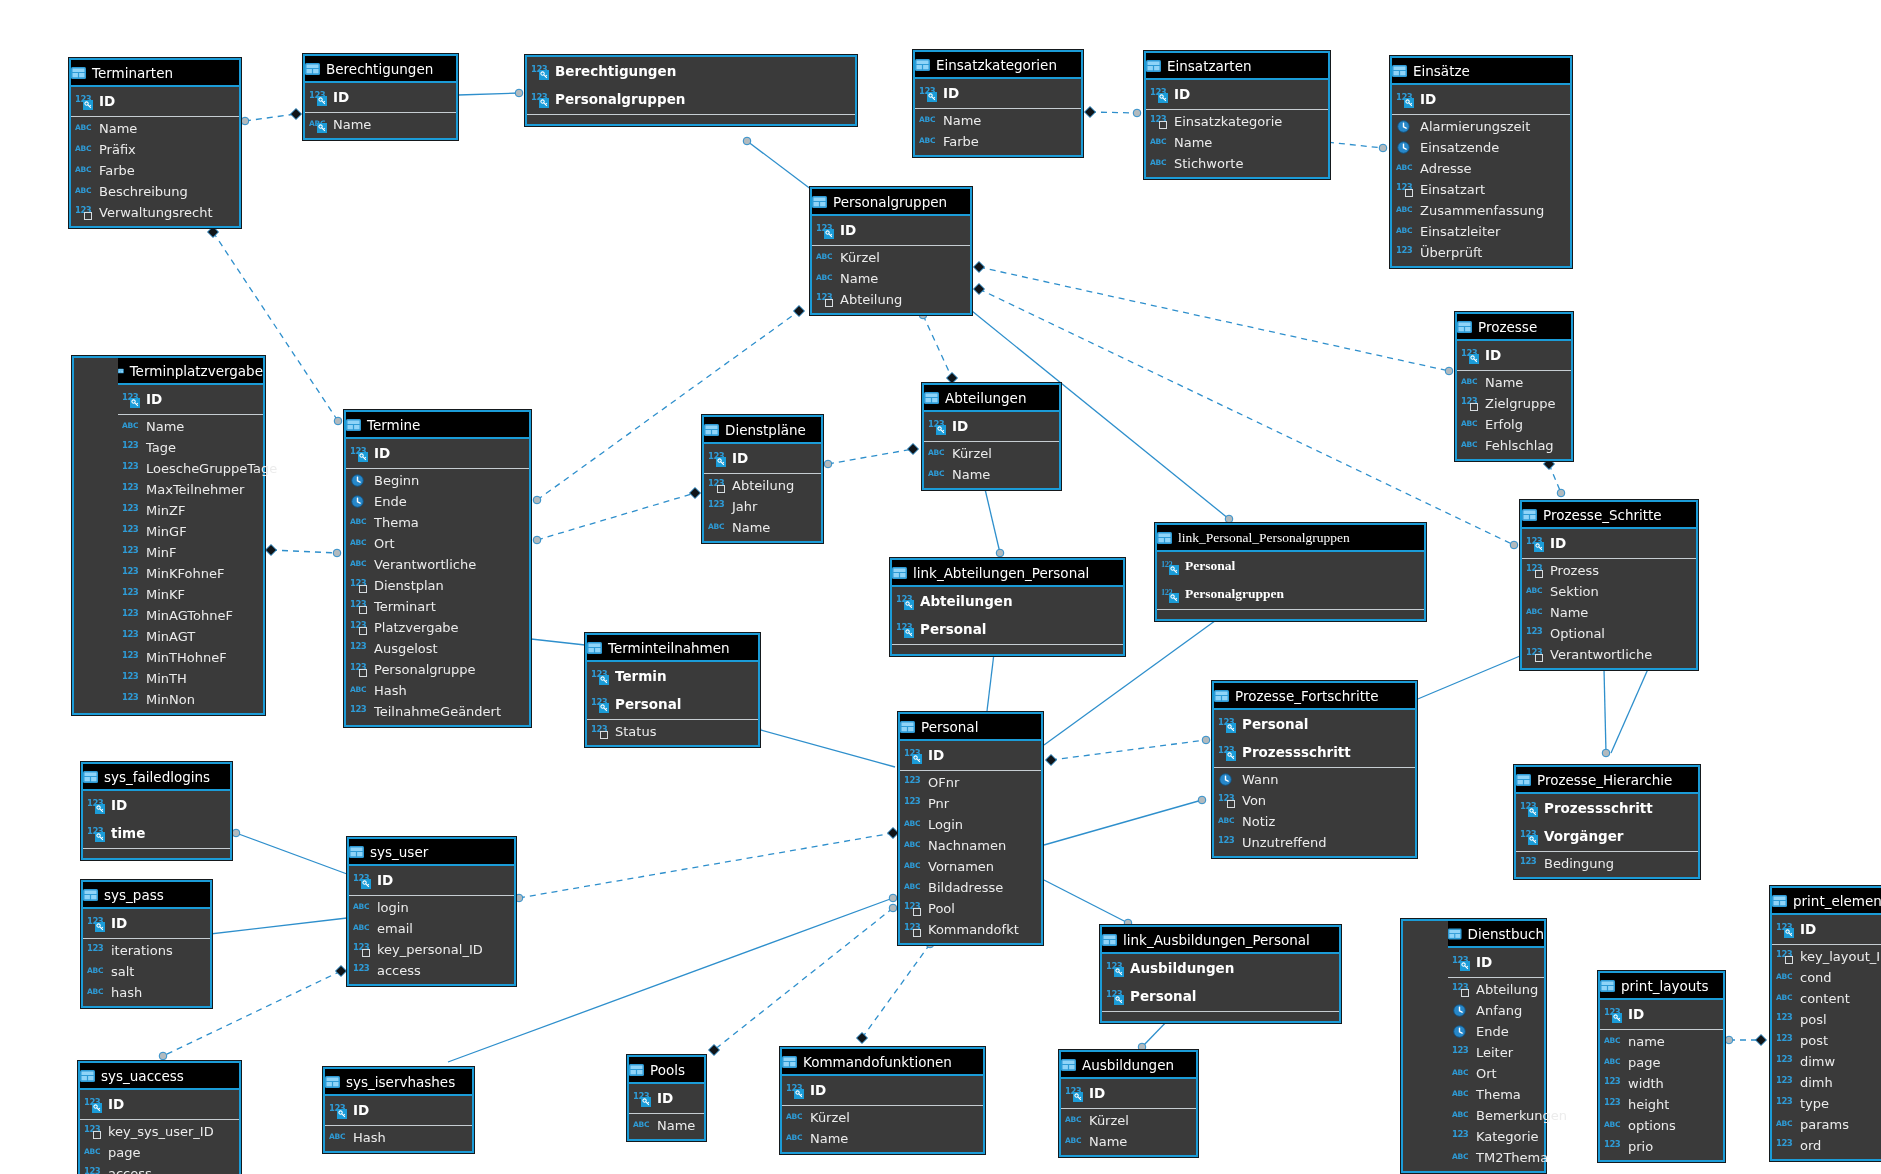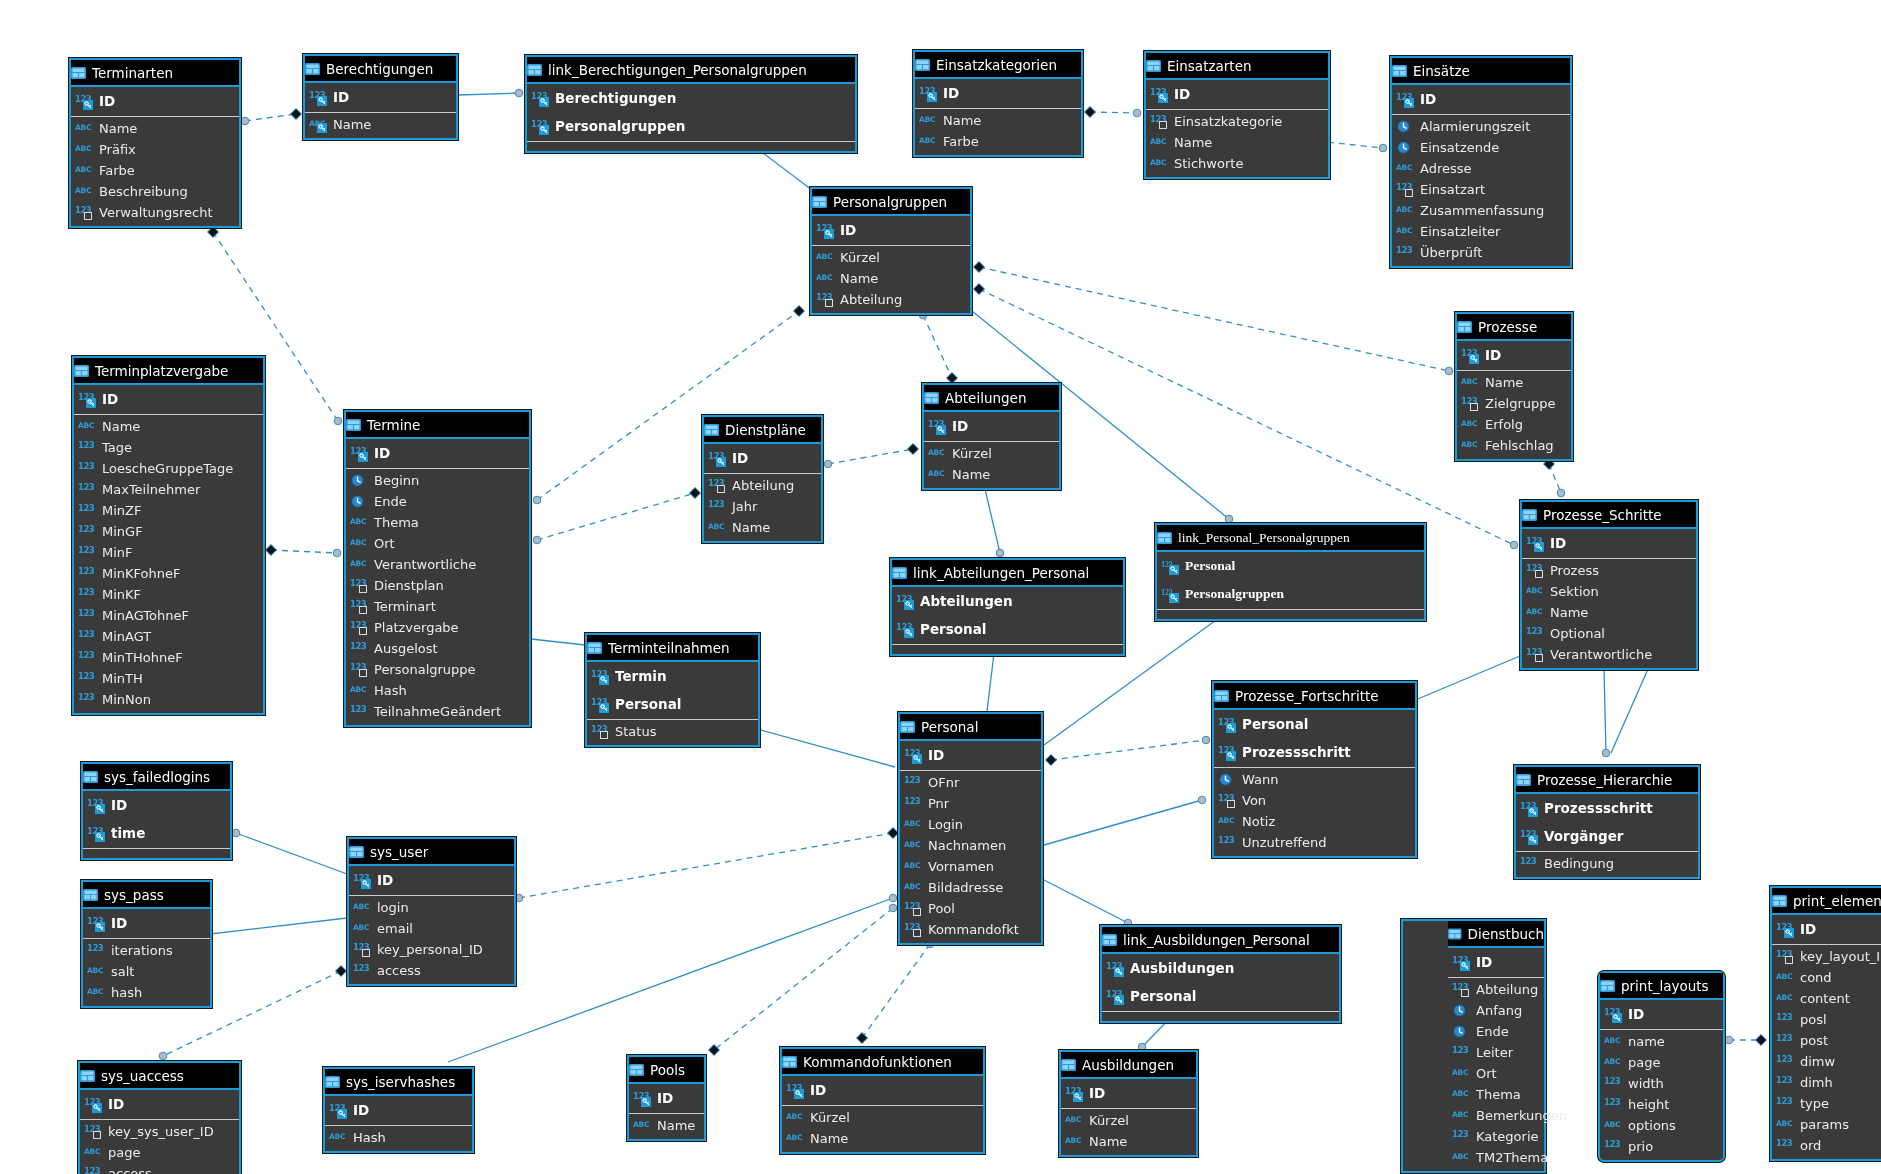--- a/index.html
+++ b/index.html
@@ -210,29 +210,20 @@
             <svg width="8" height="8" viewBox="0 0 10 10">
               <circle cx="3.2" cy="3.2" r="2.1" fill="none" stroke="#fff" stroke-width="1.3"></circle>
               <path d="M4.8 4.8 L8.6 8.6 M6.8 6.8 L8.6 5" stroke="#fff" stroke-width="1.3" fill="none"></path>
             </svg>
           </span>
         </span>
         <span class="fname">Name</span>
       </div>
     </div>
     <div class="table" style="left: 525px; top: 55px; width: 332px;">
-      <div class="thead">
-        <svg width="15" height="12" viewBox="0 0 15 12">
-          <rect width="15" height="12" rx="1.5" fill="#2e9bd6"></rect>
-          <rect x="1.5" y="1.5" width="12" height="3.5" fill="#8fd4f8"></rect>
-          <rect x="1.5" y="6" width="5.4" height="4.3" fill="#8fd4f8"></rect>
-          <rect x="8.1" y="6" width="5.4" height="4.3" fill="#8fd4f8"></rect>
-        </svg>
-        <span class="tname">link_Berechtigungen_Personalgruppen</span>
-      </div>
       <div class="row pk">
         <span class="ic">
           <span class="t123">123</span>
           <span class="keysq">
             <svg width="8" height="8" viewBox="0 0 10 10">
               <circle cx="3.2" cy="3.2" r="2.1" fill="none" stroke="#fff" stroke-width="1.3"></circle>
               <path d="M4.8 4.8 L8.6 8.6 M6.8 6.8 L8.6 5" stroke="#fff" stroke-width="1.3" fill="none"></path>
             </svg>
           </span>
         </span>
@@ -490,21 +481,21 @@
         </span>
         <span class="fname">Erfolg</span>
       </div>
       <div class="row">
         <span class="ic">
           <span class="tabc">ABC</span>
         </span>
         <span class="fname">Fehlschlag</span>
       </div>
     </div>
-    <div class="table" style="left: 72px; top: 356px; width: 193px;">
+    <div class="table" style="left: 72px; top: 356px; width: 193px; padding-left: 44px;">
       <div class="thead">
         <svg width="15" height="12" viewBox="0 0 15 12">
           <rect width="15" height="12" rx="1.5" fill="#2e9bd6"></rect>
           <rect x="1.5" y="1.5" width="12" height="3.5" fill="#8fd4f8"></rect>
           <rect x="1.5" y="6" width="5.4" height="4.3" fill="#8fd4f8"></rect>
           <rect x="8.1" y="6" width="5.4" height="4.3" fill="#8fd4f8"></rect>
         </svg>
         <span class="tname">Terminplatzvergabe</span>
       </div>
       <div class="row pk">
@@ -1561,21 +1552,21 @@
         </span>
         <span class="fname">Kategorie</span>
       </div>
       <div class="row">
         <span class="ic">
           <span class="tabc">ABC</span>
         </span>
         <span class="fname">TM2Thema</span>
       </div>
     </div>
-    <div class="table" style="left: 1598px; top: 971px; width: 127px; border-radius: 6px;">
+    <div class="table" style="left: 1598px; top: 971px; width: 127px;">
       <div class="thead">
         <svg width="15" height="12" viewBox="0 0 15 12">
           <rect width="15" height="12" rx="1.5" fill="#2e9bd6"></rect>
           <rect x="1.5" y="1.5" width="12" height="3.5" fill="#8fd4f8"></rect>
           <rect x="1.5" y="6" width="5.4" height="4.3" fill="#8fd4f8"></rect>
           <rect x="8.1" y="6" width="5.4" height="4.3" fill="#8fd4f8"></rect>
         </svg>
         <span class="tname">print_layouts</span>
       </div>
       <div class="row pk">

